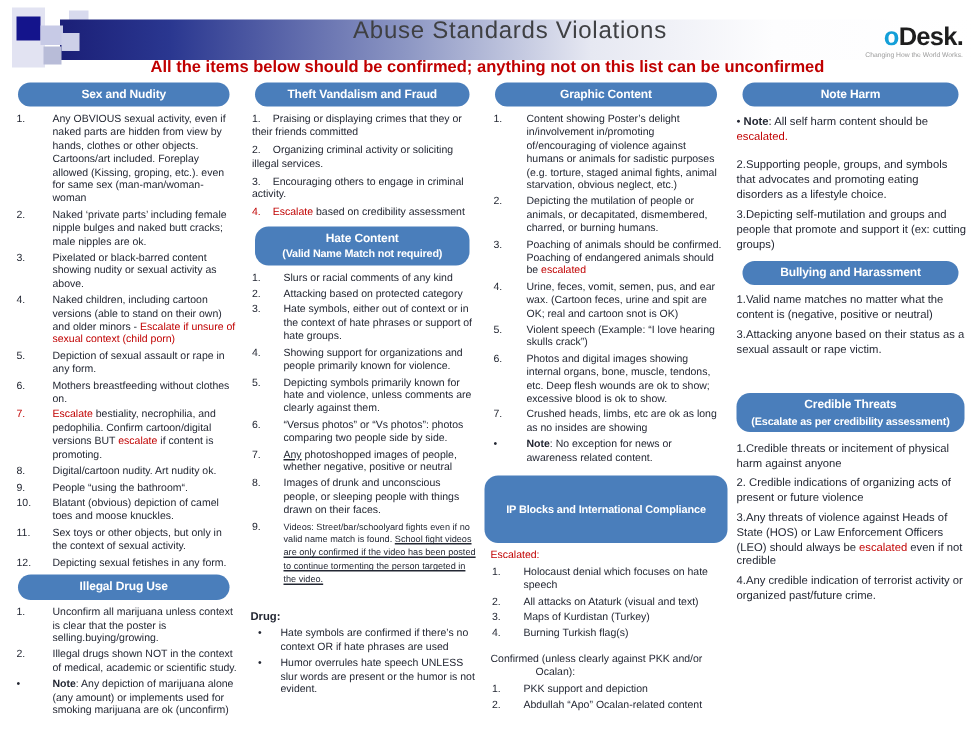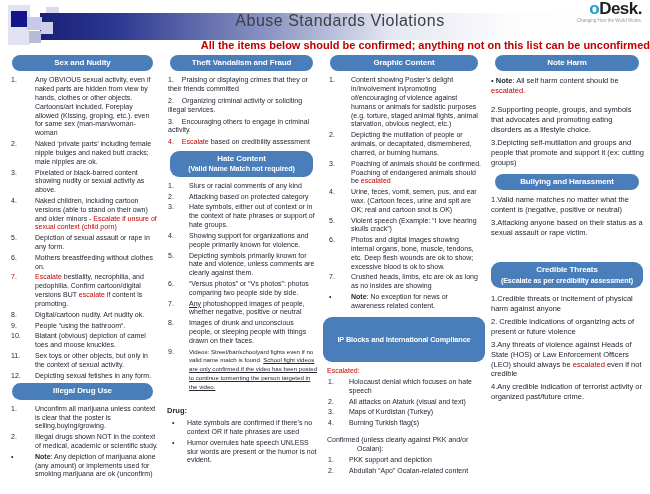--- a/index.html
+++ b/index.html
@@ -5,26 +5,26 @@
   html,body{margin:0;padding:0;background:#ffffff;}
   .page{position:relative;width:650px;height:494px;background:#ffffff;overflow:hidden;
         font-family:"Liberation Sans","DejaVu Sans",sans-serif;color:#232733;}
 
   
   .sq{position:absolute;}
   .band{position:absolute;left:40px;top:13px;width:610px;height:27px;
         background:linear-gradient(to right,#1b1f77 0%,#2a3790 12%,#8d97c4 38%,#e6e8f2 58%,#fdfdfe 78%,#ffffff 100%);}
   .page-title{position:absolute;left:140px;top:12px;width:400px;margin:0;text-align:center;
         font-size:16px;font-weight:400;color:#3f4043;letter-spacing:.5px;}
-  .logo{position:absolute;right:8px;top:0;text-align:right;line-height:1;}
+  .logo{position:absolute;right:8px;top:16px;text-align:right;line-height:1;}
   .logo-text{font-weight:700;font-size:17px;letter-spacing:-.5px;}
   .logo-o{color:#149fd8;}
   .logo-rest{color:#1e1e1e;}
   .logo-tag{font-size:4.5px;color:#9a9a9a;margin-top:2px;}
-  .subtitle{position:absolute;left:0;top:39px;width:100%;text-align:right;
+  .subtitle{position:absolute;left:0;top:39px;width:100%;text-align:center;
         font-size:11px;font-weight:700;color:#c00000;}
 
   
   .columns{position:absolute;left:5px;top:54px;width:640px;height:438px;
         display:grid;grid-template-columns:155px 157px 162px 158px;column-gap:3px;}
   .col{font-size:7px;line-height:1.26;}
 
   .pill{background:#4a7ebb;border-radius:9px;color:#ffffff;font-weight:700;font-size:8px;
         line-height:1.3;text-align:center;padding:3px 0;margin:1px 7px 5px;}
   .pill-line{white-space:nowrap;letter-spacing:-.1px;}

